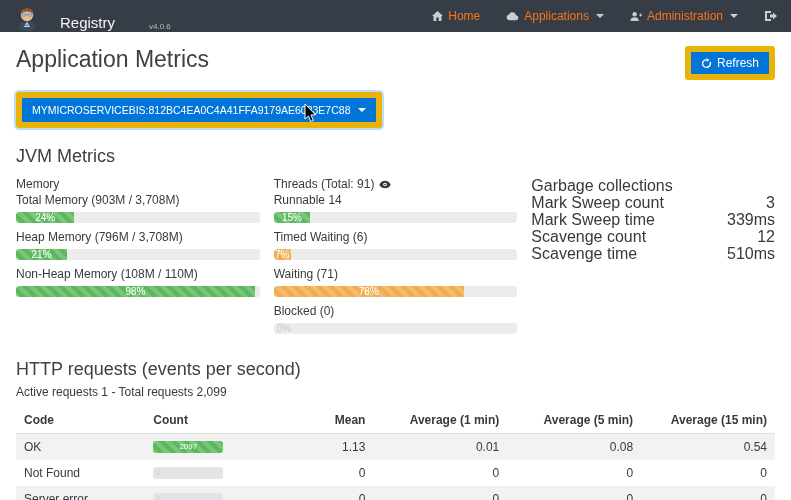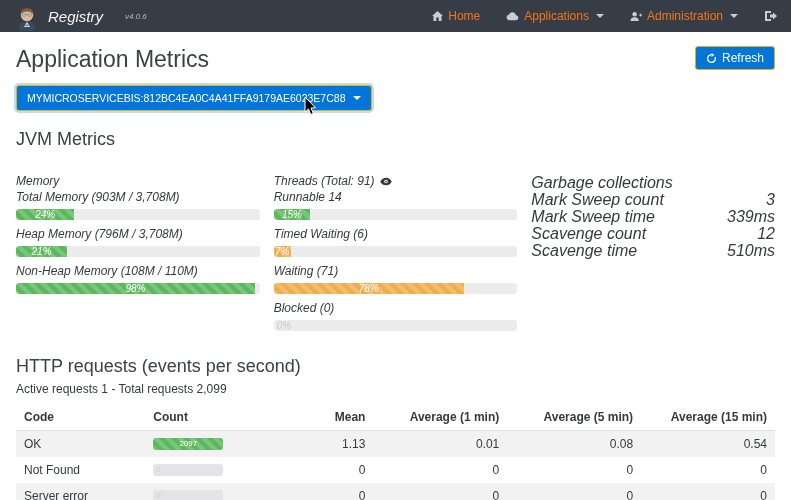--- a/index.html
+++ b/index.html
@@ -1,46 +1,46 @@
 <!DOCTYPE html>
 <html><head>
 <meta charset="utf-8">
 <style>
   * { margin: 0; padding: 0; box-sizing: border-box; }
   html, body { width: 791px; height: 500px; background: #fff; overflow: hidden; }
   body { font-family: "Liberation Sans", "DejaVu Sans", sans-serif; color: #373a3c; font-size: 12px; }
 
   
   .navbar { background: #373d47; height: 32px; display: flex; align-items: center; justify-content: space-between; padding: 0 14px; }
-  .brand { display: flex; align-items: center; gap: 8px; color: #fff; cursor: pointer; font-style: italic; }
+  .brand { display: flex; align-items: flex-end; gap: 20px; color: #fff; cursor: pointer; }
   .brand .logo { width: 26px; height: 26px; margin-top: 4px; }
   .brand-name { font-size: 15px; color: #f5f5f5; }
   .brand-ver { font-size: 8px; color: #b8bcc2; margin-left: 14px; }
   .nav-links { display: flex; align-items: center; gap: 26px; }
   .nav-item { display: flex; align-items: center; gap: 5px; color: #f97316; font-size: 12px; cursor: pointer; }
   .nav-item svg { display: block; }
   .caret { width: 0; height: 0; border-left: 4px solid transparent; border-right: 4px solid transparent; border-top: 4px solid #c9cdd3; margin-left: 2px; }
 
   
   .container { padding: 14px 16px 0 16px; }
 
   .page-head { display: flex; justify-content: space-between; align-items: flex-start; }
   h1 { font-size: 23px; font-weight: 500; color: #3d4044; }
   h2 { font-size: 18px; font-weight: 500; color: #3d4044; }
 
-  .btn-primary { background: #0275d8; color: #fff; border: 1px solid #eab308; border-radius: 3px; cursor: pointer; font-family: inherit; }
+  .btn-primary { background: #0275d8; color: #fff; border: 6px solid #eab308; border-radius: 3px; cursor: pointer; font-family: inherit; }
   .refresh-btn { font-size: 12px; padding: 4px 10px; display: flex; align-items: center; gap: 5px; }
   .instance-row { position: relative; margin-top: 12px; }
   .instance-btn { font-size: 10.5px; padding: 6px 10px; display: inline-flex; align-items: center; gap: 6px; box-shadow: 0 0 0 2px rgba(2,117,216,.25); }
   .instance-btn .caret { border-top-color: #fff; }
   .cursor { position: absolute; left: 288px; top: 12px; pointer-events: none; }
 
   
   .jvm-title { margin-top: 18px; }
-  .jvm-grid { display: flex; gap: 14px; margin-top: 24px; font-style: italic; }
+  .jvm-grid { display: flex; gap: 14px; margin-top: 10px; }
   .jvm-col { flex: 1 1 0; }
   .metric-label { font-size: 12px; margin-bottom: 2px; color: #373a3c; }
   .col-title-row { display: flex; align-items: center; gap: 5px; }
 
   .progress { background: #ececec; border-radius: 3px; height: 11px; margin: 5px 0 7px 0; overflow: hidden; position: relative; }
   .progress-bar { height: 100%; border-radius: 3px 0 0 3px; color: #fff; font-size: 10px; line-height: 11px; text-align: center;
     background-image: linear-gradient(45deg, rgba(255,255,255,.18) 25%, transparent 25%, transparent 50%, rgba(255,255,255,.18) 50%, rgba(255,255,255,.18) 75%, transparent 75%, transparent);
     background-size: 12px 12px; }
   .bar-success { background-color: #5cb85c; }
   .bar-warning { background-color: #f0ad4e; }

